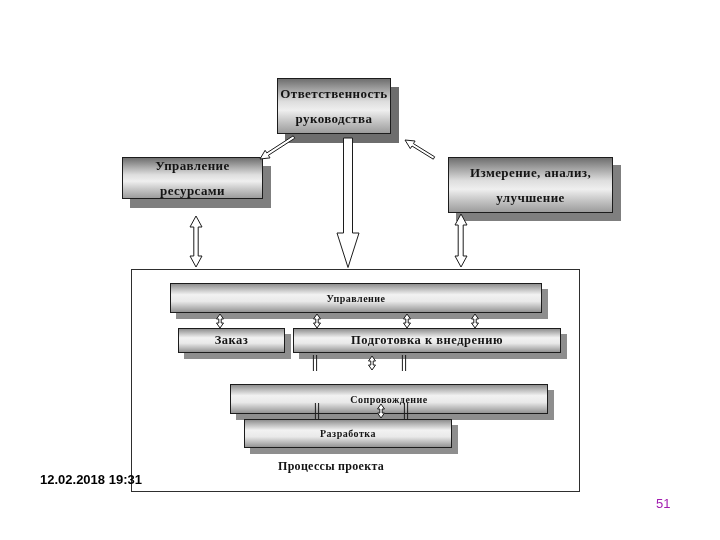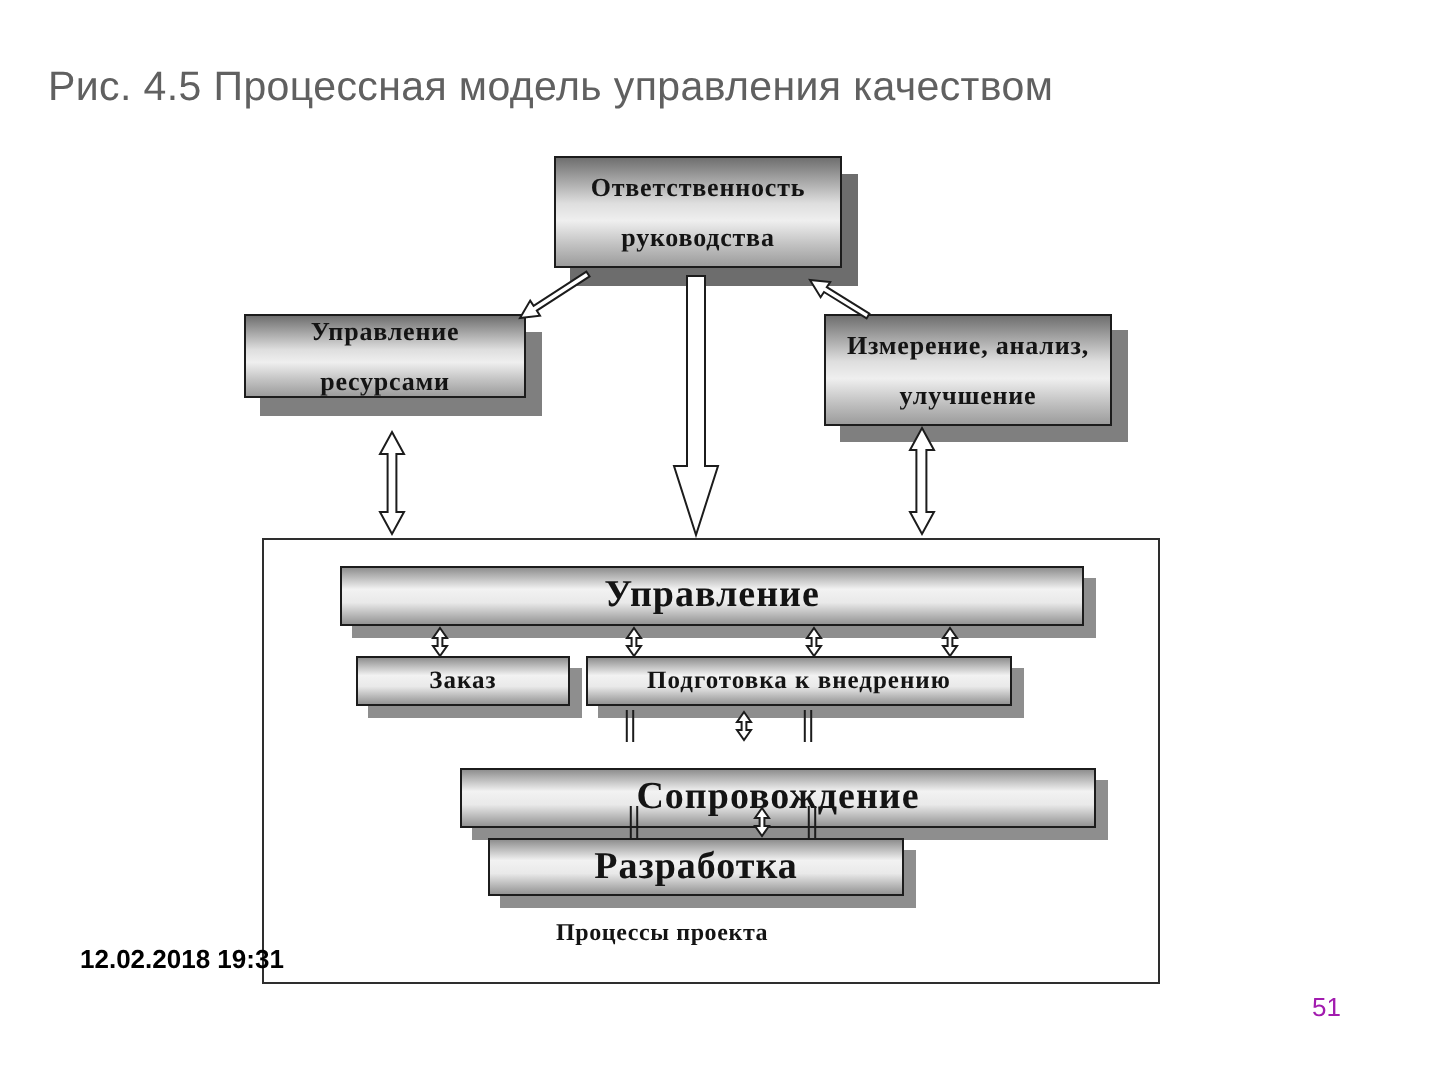--- a/index.html
+++ b/index.html
@@ -13,58 +13,57 @@
     letter-spacing:0.2px;white-space:nowrap;
   }
   
   .gbox{
     position:absolute;box-sizing:border-box;border:1px solid #1c1c1c;
     background:linear-gradient(180deg,#6f6f6f 0%,#dedede 42%,#efefef 58%,#c2c2c2 80%,#9c9c9c 100%);
     display:flex;align-items:center;justify-content:center;text-align:center;
     font-family:"Liberation Serif",serif;font-weight:bold;color:#141414;
     font-size:13px;line-height:25px;letter-spacing:0.4px;
   }
-  .box-top{left:277px;top:78px;width:144px;height:56px;box-shadow:8px 9px 0 #6d6d6d;}
+  .box-top{left:277px;top:78px;width:114px;height:56px;box-shadow:8px 9px 0 #6d6d6d;}
   .box-left{left:122px;top:157px;width:141px;height:42px;box-shadow:8px 9px 0 #7f7f7f;}
-  .box-right{left:412px;top:157px;width:144px;height:56px;box-shadow:8px 8px 0 #7f7f7f;}
+  .box-right{left:448px;top:157px;width:165px;height:56px;box-shadow:8px 8px 0 #7f7f7f;}
   .box-right .lbl{width:126px;}
   
   .proc-container{
     position:absolute;left:131px;top:269px;width:449px;height:223px;
     box-sizing:border-box;border:1px solid #2e2e2e;background:#ffffff;
   }
   
   .bar{
     position:absolute;box-sizing:border-box;border:1px solid #1c1c1c;
     background:linear-gradient(180deg,#8f8f8f 0%,#f2f2f2 38%,#e9e9e9 62%,#949494 100%);
     box-shadow:6px 6px 0 #8e8e8e;
     display:flex;align-items:center;justify-content:center;
     font-family:"Liberation Serif",serif;font-weight:bold;color:#141414;
-    font-size:19px;letter-spacing:0.5px;white-space:nowrap;
+    font-size:10px;letter-spacing:0.5px;white-space:nowrap;
   }
   .bar-management{left:170px;top:283px;width:372px;height:30px;}
   .bar-order{left:178px;top:328px;width:107px;height:25px;font-size:12.5px;}
-  .bar-preparation{left:293px;top:328px;width:213px;height:25px;font-size:12.5px;}
+  .bar-preparation{left:293px;top:328px;width:268px;height:25px;font-size:12.5px;}
   .bar-support{left:230px;top:373px;width:318px;height:30px;margin-top:11px;}
   .bar-development{left:244px;top:419px;width:208px;height:29px;}
   .container-caption{
     position:absolute;left:278px;top:459px;
     font-family:Liberation Serif, serif;font-weight:bold;color:#141414;
     font-size:12px;letter-spacing:0.3px;white-space:nowrap;
   }
   .arrows-overlay{position:absolute;left:0;top:0;width:720px;height:540px;pointer-events:none;}
   .footer-datetime{position:absolute;left:40px;top:472px;font-size:13px;color:#000000;font-weight:bold;}
   .footer-page{position:absolute;left:656px;top:496px;font-size:13px;color:#a21caf;}
 </style>
 </head>
 <body>
 
 <div class="slide">
 
-  <div class="slide-title">Рис. 4.5 Процессная модель управления качеством</div>
 
   <div class="gbox box-top">
     <span class="lbl">Ответственность руководства</span>
   </div>
   <div class="gbox box-left">
     <span class="lbl">Управление ресурсами</span>
   </div>
   <div class="gbox box-right">
     <span class="lbl">Измерение, анализ, улучшение</span>
   </div>

